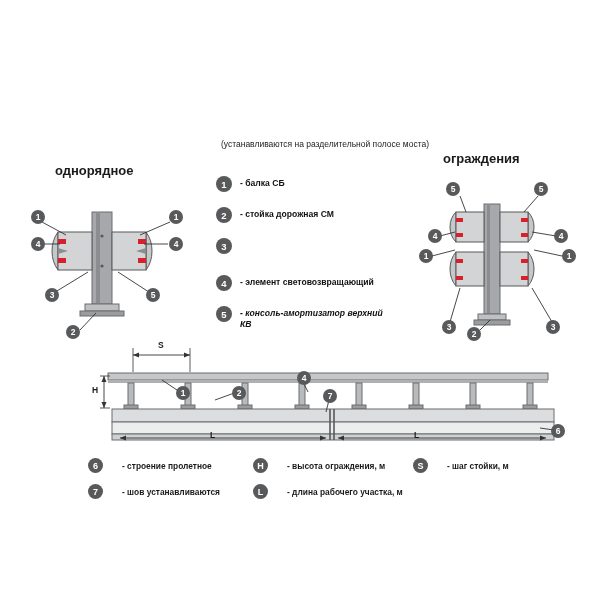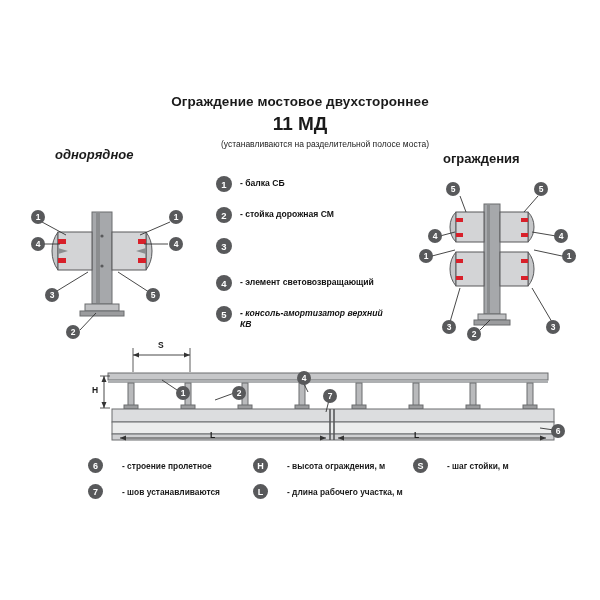--- a/index.html
+++ b/index.html
@@ -48,21 +48,21 @@
     font-size: 8.5px;
     color: #222;
     padding-left: 25px;
   }
 
   .section-label {
     position: absolute;
     font-size: 13px;
     font-weight: bold;
   }
-  #label-single { left: 55px; top: 147px; font-style: italic; }
+  #label-single { left: 55px; top: 163px; }
   #label-double { left: 443px; top: 151px; }
 
   
   .legend {
     position: absolute;
     left: 216px;
     top: 176px;
     width: 190px;
   }
   .legend-row {
@@ -131,22 +131,20 @@
     font-size: 8.5px;
     font-weight: bold;
   }
   svg { position: absolute; left: 0; top: 0; overflow: visible; }
 </style>
 </head>
 <body>
 
 <div class="canvas">
 
-  <div class="title-main">Ограждение мостовое двухстороннее</div>
-  <div class="title-code">11 МД</div>
   <div class="title-sub">(устанавливаются на разделительной полосе моста)</div>
 
   <div class="section-label" id="label-single">однорядное</div>
   <div class="section-label" id="label-double">ограждения</div>
 
   <div class="legend">
     <div class="legend-row">
       <div class="badge">1</div>
       <div class="legend-text">- балка СБ</div>
     </div>

